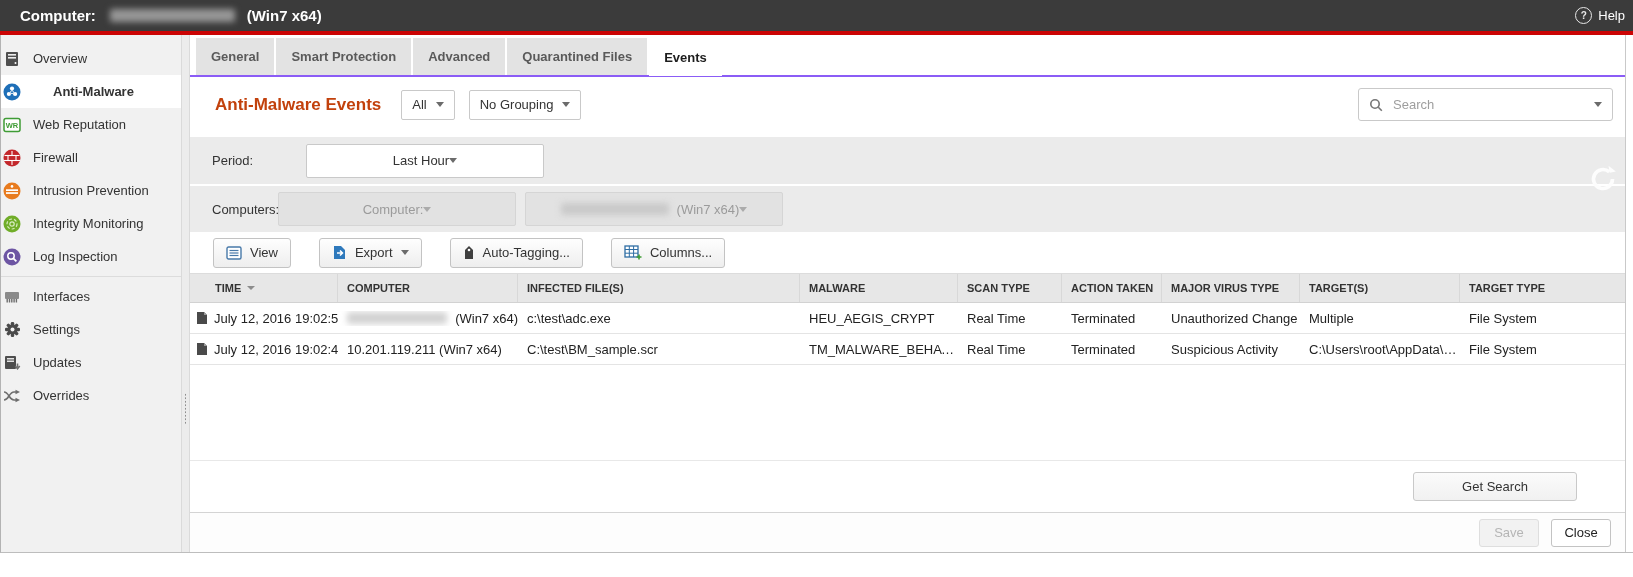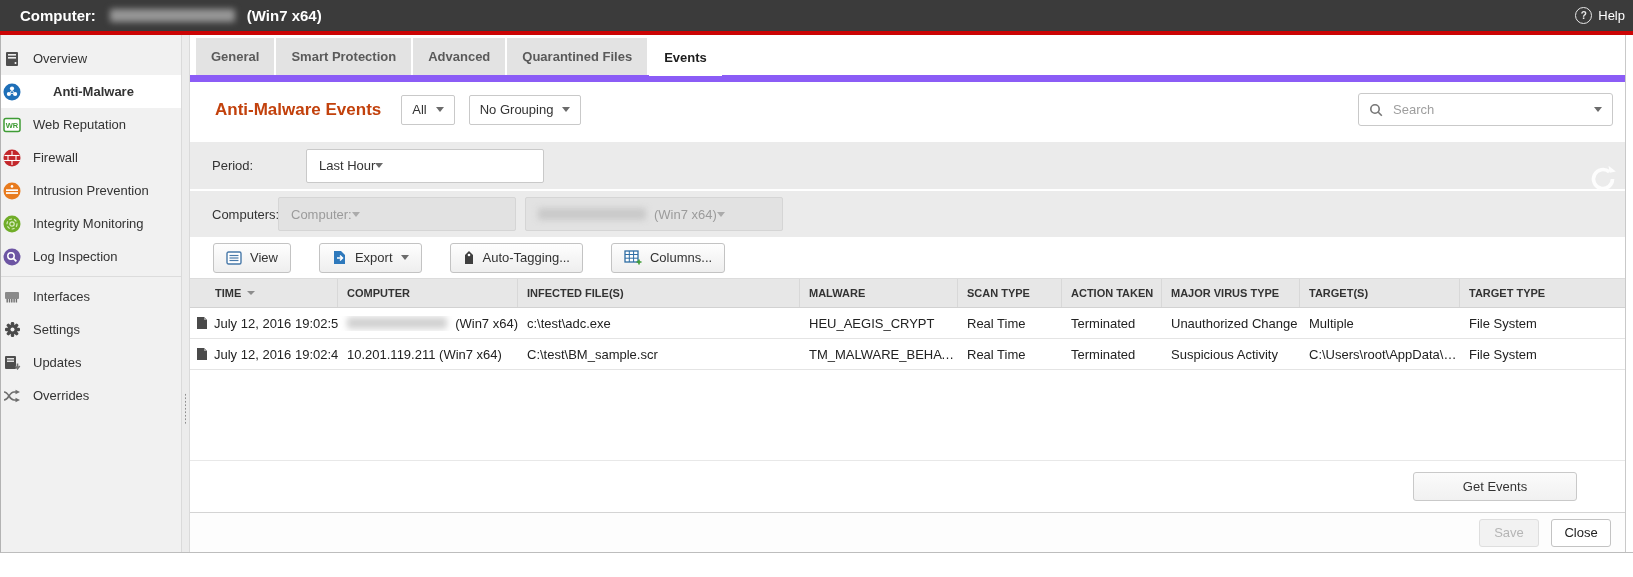--- a/index.html
+++ b/index.html
@@ -26,38 +26,38 @@
   .side-icon{width:18px;height:18px;flex:0 0 18px;display:flex;align-items:center;justify-content:center;}
   .side-sep{height:1px;background:#dcdcdc;margin:3px 0;}
 
   
   .splitter{width:9px;flex:0 0 9px;background:#ececec;border-left:1px solid #dadada;border-right:1px solid #dadada;box-sizing:border-box;position:relative;}
   .grip{position:absolute;top:358px;left:1.5px;width:4px;height:32px;background-image:radial-gradient(#8d8d8d 0.9px,transparent 1px);background-size:3px 3.5px;cursor:col-resize;}
 
   
   .main{flex:1;display:flex;flex-direction:column;background:#fff;border-right:1px solid #c9c9c9;box-sizing:border-box;position:relative;margin-right:7px;}
 
-  .tabstrip{display:flex;gap:2px;padding:3px 0 0 6px;border-bottom:7px solid #8b5cf6;height:37px;flex:0 0 auto;}
+  .tabstrip{display:flex;gap:2px;padding:3px 0 0 6px;border-bottom:2px solid #8b5cf6;height:37px;flex:0 0 auto;}
   .tab{background:#e3e3e3;color:#5a5a5a;font-weight:bold;padding:0 15px;display:flex;align-items:center;cursor:pointer;}
   .tab.active{background:#fff;color:#1d1d1d;position:relative;margin-bottom:-1px;}
 
   .header-row{display:flex;align-items:center;height:55px;padding:0 12px 0 25px;flex:0 0 auto;}
   .page-title{font-size:17px;font-weight:bold;color:#c2410c;margin-right:20px;}
   .mini-select{border:1px solid #c9c9c9;border-radius:2px;background:#fff;height:30px;display:flex;align-items:center;padding:0 10px;color:#333;gap:9px;margin-right:14px;cursor:pointer;box-sizing:border-box;}
   .caret{width:0;height:0;border-left:4px solid transparent;border-right:4px solid transparent;border-top:5px solid #6b6b6b;}
   .caret.dim{border-top-color:#ababab;}
   .search-box{margin-left:auto;width:255px;height:33px;border:1px solid #c9c9c9;border-radius:3px;display:flex;align-items:center;padding:0 10px;gap:8px;background:#fff;box-sizing:border-box;}
   .search-box input{border:none;outline:none;flex:1;font-size:13px;color:#333;font-family:"Liberation Sans",sans-serif;background:transparent;min-width:0;}
   .search-box input::placeholder{color:#9e9e9e;}
 
   .band{background:#ebebeb;display:flex;align-items:center;padding-left:22px;flex:0 0 auto;}
   .band.period{height:47px;margin-top:5px;gap:28px;}
   .band.computers{height:46px;margin-top:2px;}
   .band-label{color:#333;width:66px;flex:0 0 66px;}
-  .select{height:34px;background:#fff;border:1px solid #c9c9c9;border-radius:2px;display:flex;align-items:center;padding:0 12px;color:#333;width:238px;box-sizing:border-box;justify-content:flex-start;cursor:pointer;}
+  .select{height:34px;background:#fff;border:1px solid #c9c9c9;border-radius:2px;display:flex;align-items:center;padding:0 12px;color:#333;width:238px;box-sizing:border-box;justify-content:center;cursor:pointer;}
   .select.disabled{background:#e2e2e2;border-color:#d5d5d5;color:#9b9b9b;cursor:default;}
   .select.wide{width:258px;margin-left:9px;}
   .redacted-mid{width:108px;height:12px;background:#c9c9c9;filter:blur(3px);border-radius:2px;display:inline-block;margin-right:8px;}
   .sel-left{display:flex;align-items:center;min-width:0;}
   .refresh{position:absolute;right:6px;top:128px;width:32px;height:32px;}
 
   .toolbar{display:flex;align-items:center;gap:28px;height:41px;padding-left:23px;flex:0 0 auto;}
   .tbtn{height:30px;background:linear-gradient(#fefefe,#eeeeee);border:1px solid #c3c3c3;border-radius:3px;display:flex;align-items:center;gap:8px;padding:0 12px;font-size:13px;color:#333;cursor:pointer;font-family:inherit;}
 
   
@@ -428,21 +428,21 @@
         <div class="td col-scan">Real Time</div>
         <div class="td col-action">Terminated</div>
         <div class="td col-virus">Suspicious Activity</div>
         <div class="td col-targets">C:\Users\root\AppData\R...</div>
         <div class="td col-ttype">File System</div>
       </div>
 
       <div class="spacer"></div>
 
       <div class="get-events-row">
-        <button class="ge-btn">Get Events</button>
+        <button class="ge-btn">Get Search</button>
       </div>
 
       <div class="footer">
         <button class="f-btn disabled">Save</button>
         <button class="f-btn close">Close</button>
       </div>
 
     </div>
   </div>
 

